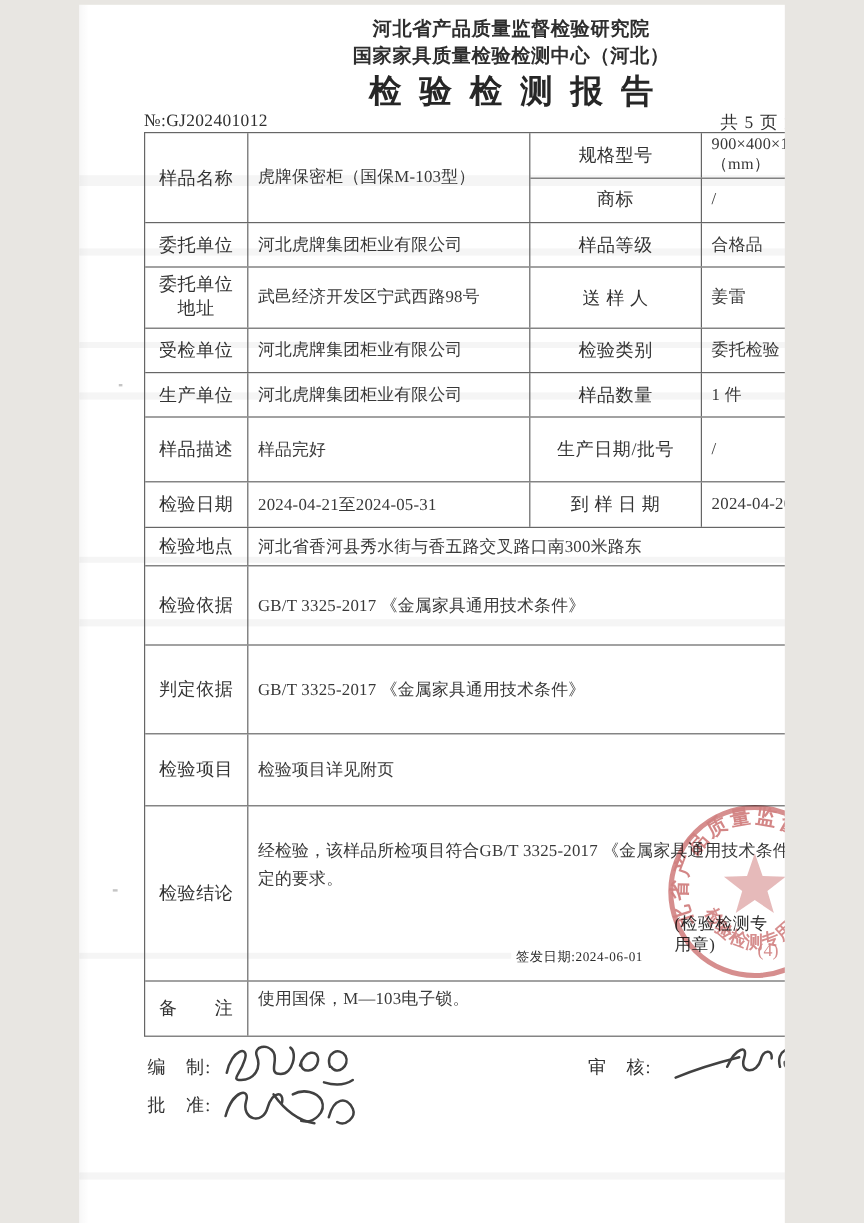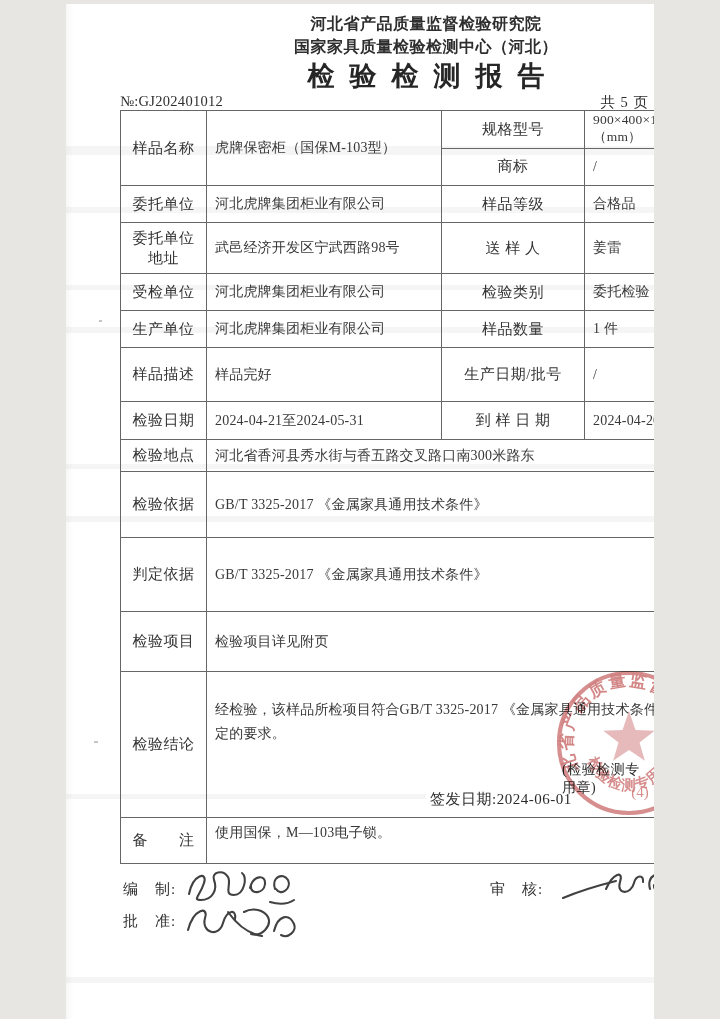--- a/index.html
+++ b/index.html
@@ -56,21 +56,21 @@
   .top-val{align-items:flex-start;padding-top:6px;}
   .concl-val{align-items:flex-start;padding-top:26px;padding-right:14px;line-height:1.7;display:block;}
   
   .stamp{position:absolute;left:470px;top:646px;width:186px;height:186px;mix-blend-mode:multiply;opacity:.85;z-index:5;}
   .stamp-ring{fill:none;stroke:var(--stamp-red);stroke-width:4.2;opacity:.9;}
   .stamp-ring-text{fill:var(--stamp-red);font-size:17px;font-weight:600;letter-spacing:2.5px;opacity:.95;}
   .stamp-inner-text{fill:var(--stamp-red);font-size:14.5px;font-weight:600;letter-spacing:1px;opacity:.9;}
   .stamp-star{fill:var(--stamp-red);opacity:.55;}
   .stamp-num{fill:var(--stamp-red);font-size:15px;opacity:.9;}
   .seal-note{position:absolute;left:496px;top:757px;font-size:14px;color:#2f2f2f;z-index:3;letter-spacing:.5px;}
-  .issue-date{position:absolute;left:364px;top:786px;font-size:15px;color:#2c2c2c;z-index:3;letter-spacing:.5px;text-align:right;}
+  .issue-date{position:absolute;left:364px;top:786px;font-size:11px;color:#2c2c2c;z-index:3;letter-spacing:.5px;text-align:right;}
   
   .foot-lbl{position:absolute;font-size:15px;color:#333;letter-spacing:1px;}
   .sig{position:absolute;z-index:2;}
   .sig path{fill:none;stroke:#414141;stroke-width:2.1;stroke-linecap:round;stroke-linejoin:round;}
   
   .noise{position:absolute;left:0;width:720px;background:rgba(120,120,120,.07);pointer-events:none;}
   .ink-mark{position:absolute;border-radius:40%;filter:blur(1.5px);pointer-events:none;}
   .speck{position:absolute;background:rgba(90,90,90,.35);pointer-events:none;}
 </style>
 </head>

